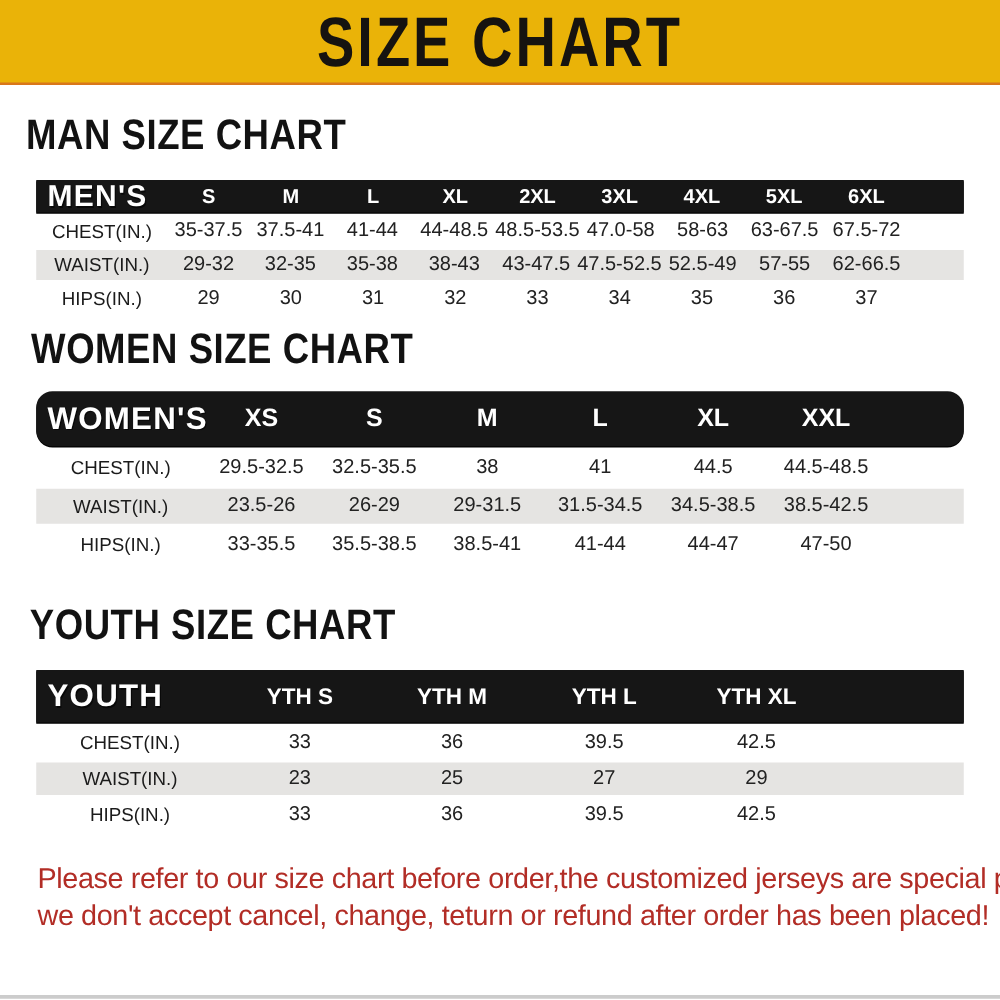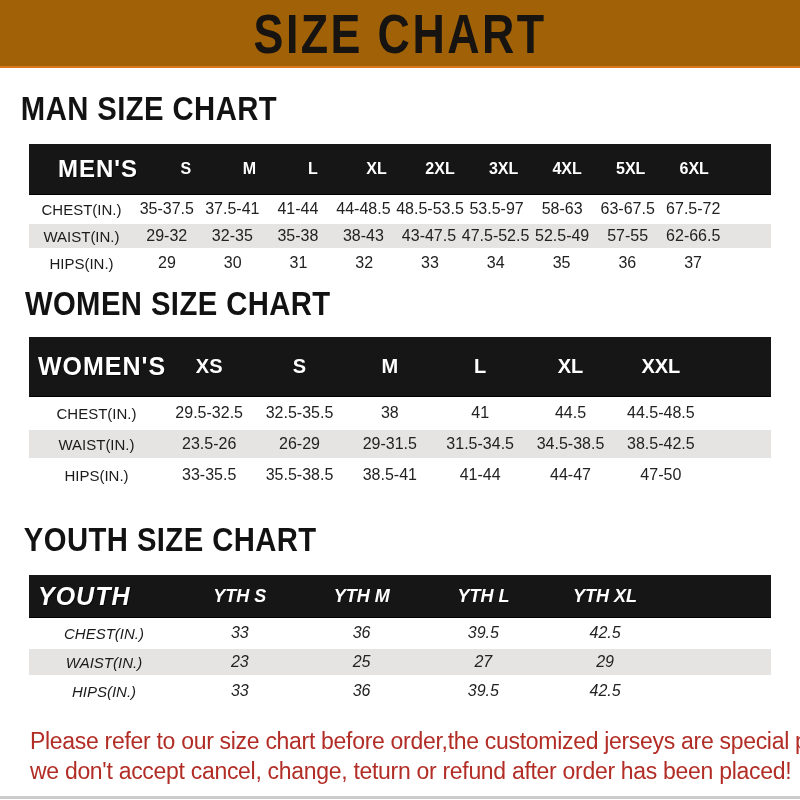--- a/index.html
+++ b/index.html
@@ -7,21 +7,21 @@
   body {
     font-family: "Liberation Sans", sans-serif;
     background: #ffffff;
     position: relative;
     overflow: hidden;
   }
 
   
   .banner {
     height: 68px;
-    background: #a16207;
+    background: #eab308;
     border-bottom: 2px solid #d9771a;
     display: flex;
     align-items: center;
     justify-content: center;
   }
   .banner-title {
     display: inline-block;
     font-size: 56px;
     font-weight: 800;
     letter-spacing: 3px;
@@ -49,21 +49,21 @@
   .st-women { margin-top: 8px;  }
   .st-youth { margin-top: 30px; }
 
   
   .size-table {
     width: 742px;
     margin-left: 29px;
   }
   .mt-men   { margin-top: 16px; }
   .mt-women { margin-top: 14px; }
-  .mt-youth { margin-top: 16px; font-style: italic; }
+  .mt-youth { margin-top: 16px; }
 
   .thead {
     display: grid;
     align-items: center;
     background: #161616;
     color: #ffffff;
     box-shadow: 0 1px 0 #000;
   }
   .trow {
     display: grid;
@@ -71,22 +71,22 @@
     margin-top: 3px;
   }
   .trow:nth-of-type(odd) { background: #E5E4E2; }
   .trow:nth-of-type(even) { background: #ffffff; }
 
   
   .t-men   .thead, .t-men   .trow { grid-template-columns: 105px repeat(9, 1fr) 45px; }
   .t-women .thead, .t-women .trow { grid-template-columns: 135px repeat(6, 1fr) 65px; }
   .t-youth .thead, .t-youth .trow { grid-template-columns: 150px repeat(4, 1fr) 105px; }
 
-  .t-men   .thead { height: 50px; padding-left: 20px; }
-  .t-women .thead { height: 59px; }
+  .t-men   .thead { height: 26px; }
+  .t-women .thead { height: 44px; border-radius: 13px; }
   .t-youth .thead { height: 42px; }
 
   .t-men   .trow { height: 24px; }
   .t-women .trow { height: 28px; }
   .t-youth .trow { height: 26px; }
 
   .corner {
     font-weight: 800;
     padding-left: 9px;
     letter-spacing: 1px;
@@ -168,21 +168,21 @@
       <div class="colhead">6XL</div>
       <div class="spacer"></div>
     </div>
     <div class="trow">
       <div class="rlabel">CHEST(IN.)</div>
       <div class="cell">35-37.5</div>
       <div class="cell">37.5-41</div>
       <div class="cell">41-44</div>
       <div class="cell">44-48.5</div>
       <div class="cell">48.5-53.5</div>
-      <div class="cell">53.5-97</div>
+      <div class="cell">47.0-58</div>
       <div class="cell">58-63</div>
       <div class="cell">63-67.5</div>
       <div class="cell">67.5-72</div>
       <div class="spacer"></div>
     </div>
     <div class="trow">
       <div class="rlabel">WAIST(IN.)</div>
       <div class="cell">29-32</div>
       <div class="cell">32-35</div>
       <div class="cell">35-38</div>

